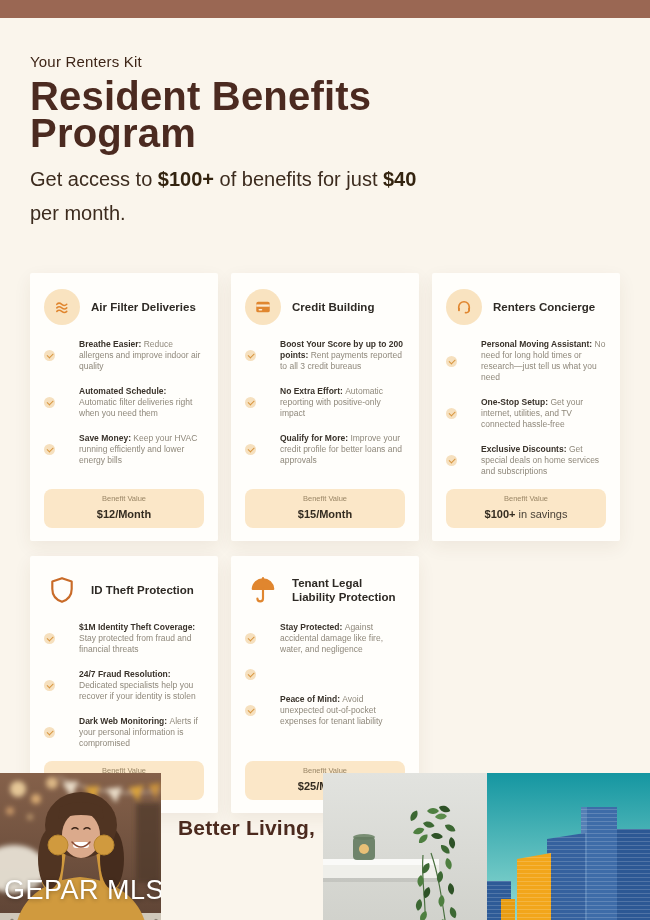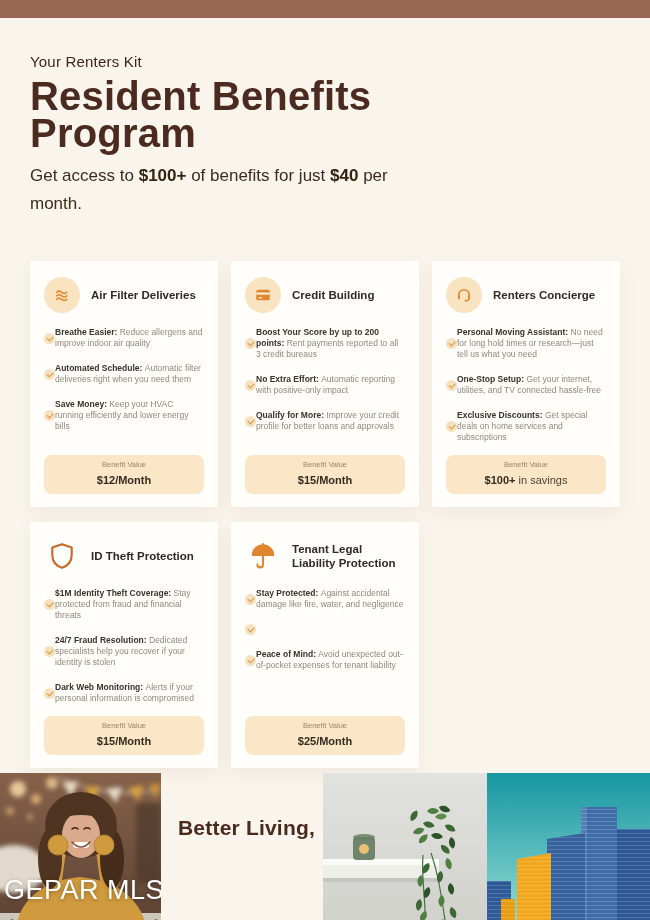--- a/index.html
+++ b/index.html
@@ -3,33 +3,33 @@
 <meta charset="utf-8">
 <style>
   html,body{margin:0;padding:0;background:#e9e4da;}
   .page{position:relative;width:650px;height:920px;background:#FAF5EC;overflow:hidden;
         font-family:"Liberation Sans",sans-serif;margin:0 auto;}
   .topbar{height:18px;width:100%;background:#9A6753;}
   header{padding:35px 30px 0;}
   .eyebrow{font-size:15px;color:#3E2517;letter-spacing:.2px;}
   .page-title{margin:8px 0 0;font-size:40px;line-height:37px;font-weight:bold;color:#4B2A20;
               max-width:380px;letter-spacing:.2px;}
-  .subtitle{margin:10px 0 0;font-size:17px;line-height:28px;color:#3C2B1E;max-width:400px;}
+  .subtitle{margin:10px 0 0;font-size:20px;line-height:34px;color:#3C2B1E;max-width:400px;}
   .subtitle b{font-weight:bold;color:#33230F;}
 
   .grid{display:grid;grid-template-columns:repeat(3,1fr);gap:15px 13px;margin:43px 30px 0;}
   .card{background:#FFFEFB;border-radius:2px;box-shadow:0 6px 18px rgba(90,60,30,.07);
         padding:15px 14px 13px;display:flex;flex-direction:column;min-height:199px;box-sizing:border-box;}
   .card-head{display:flex;align-items:center;gap:11px;min-height:38px;margin-bottom:9px;}
   .icon-wrap{display:flex;align-items:center;justify-content:center;flex:0 0 auto;}
   .icon-wrap.circle{width:36px;height:36px;border-radius:50%;background:#F9E3C0;}
   .icon-wrap.plain{width:36px;height:36px;}
   .card-title{margin:0;font-size:11.5px;line-height:14px;font-weight:bold;color:#2E2A25;}
   .bullets{list-style:none;margin:4px 0 12px;padding:0;display:flex;flex-direction:column;gap:14px;}
-  .bullet{display:flex;align-items:center;gap:0;}
+  .bullet{display:flex;align-items:center;gap:24px;}
   .check{width:11px;height:11px;border-radius:50%;background:#F6E0BE;flex:0 0 auto;position:relative;}
   .check::after{content:"";position:absolute;left:2.5px;top:3px;width:5px;height:2.6px;
         border-left:1.4px solid #D8963F;border-bottom:1.4px solid #D8963F;transform:rotate(-45deg);}
   .bullet-text{margin:0;font-size:8.5px;line-height:11px;}
   .bl{font-weight:bold;color:#39322A;}
   .bd{color:#8F887B;}
   .benefit{margin-top:auto;background:#FBE7C8;border-radius:8px;padding:5px 6px 6px;text-align:center;}
   .benefit-label{display:block;font-size:7.5px;line-height:10px;color:#9A8666;}
   .benefit-value{font-size:11px;line-height:13px;color:#342C21;}
   .benefit-value b{font-weight:bold;}

